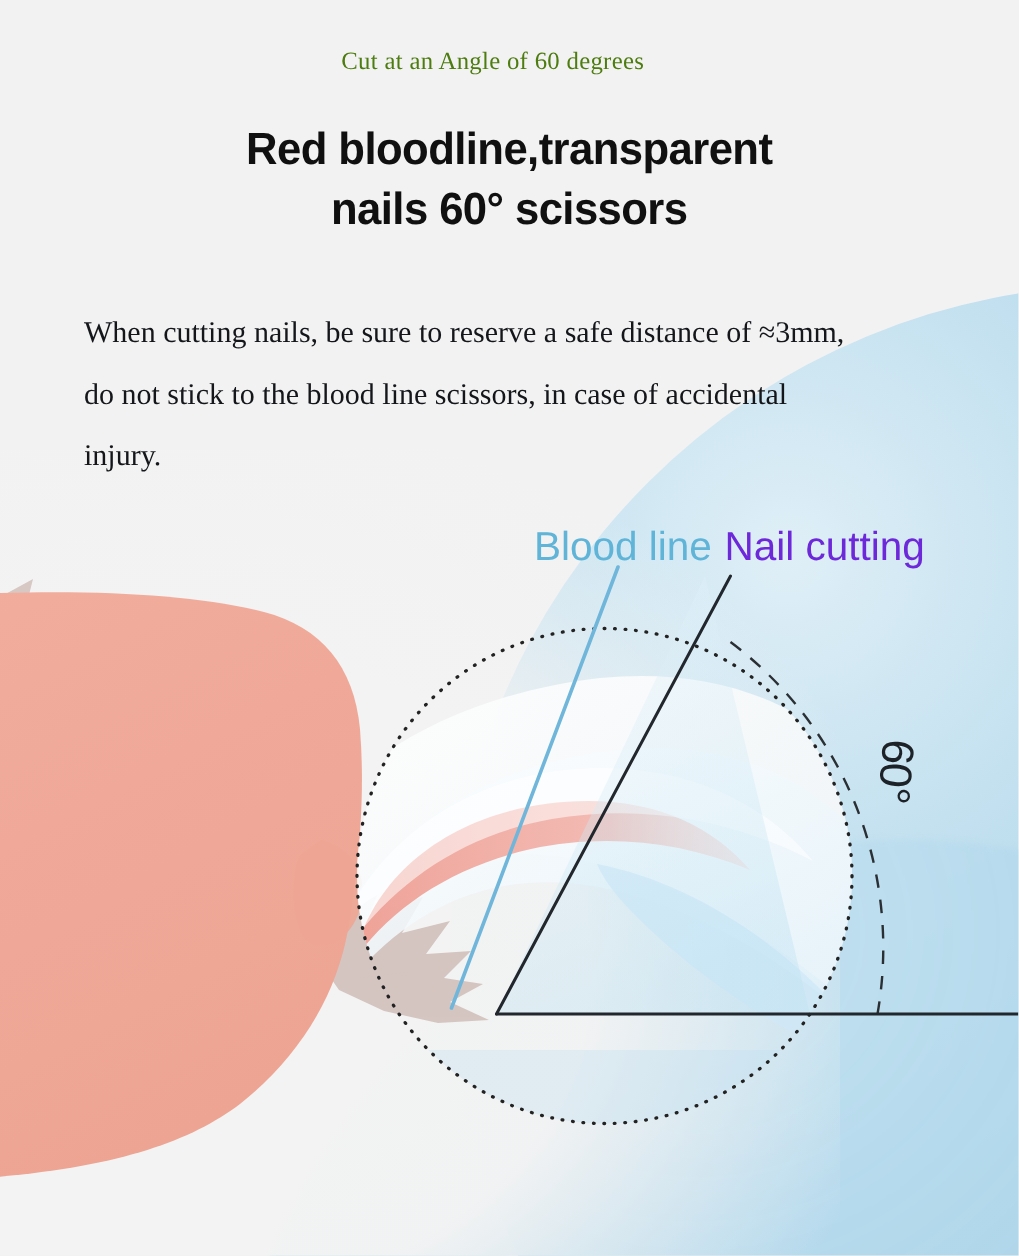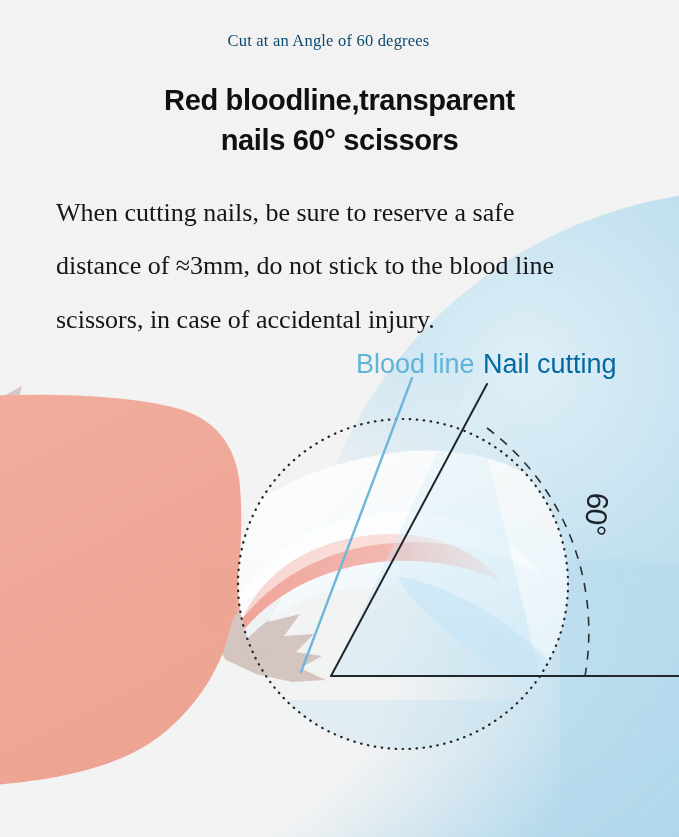--- a/index.html
+++ b/index.html
@@ -41,55 +41,55 @@
     width:760px; height:700px;
     background:radial-gradient(ellipse at 40% 50%, rgba(243,243,243,1) 0%, rgba(243,243,243,.97) 45%, rgba(243,243,243,0) 78%);
     pointer-events:none;
   }
 
   
   .kicker{
     position:absolute; left:0; top:31px; width:657px;
     text-align:center;
     font-family:"Liberation Serif", serif;
-    font-size:16.5px; color:#0c4a6e; letter-spacing:.2px;
+    font-size:16.5px; color:#4d7c0f; letter-spacing:.2px;
   }
   .headline{
     position:absolute; left:0; top:80px; width:679px;
     text-align:center;
     font-family:"Liberation Sans", sans-serif;
     font-weight:bold;
     font-size:30px;
     line-height:1.33;
     color:#101010;
     letter-spacing:-0.4px;
     transform:scaleX(.97);
   }
   .headline .l2{display:block;}
   .body-copy{
-    position:absolute; left:56px; top:186px; width:520px;
+    position:absolute; left:56px; top:202px; width:520px;
     font-family:"Liberation Serif", serif;
-    font-size:26px;
+    font-size:20px;
     line-height:2.05;
     color:#14161a;
   }
 
   
   .diagram{
     position:absolute; left:0; top:0; width:679px; height:837px;
     pointer-events:none;
   }
   .lbl{
     position:absolute;
     font-family:"Liberation Sans", sans-serif;
     font-size:27px;
     white-space:nowrap;
   }
   .lbl-blood{ left:356px; top:349px; color:#5fb4d8; }
-  .lbl-nail { left:483px; top:349px; color:#0369a1; }
+  .lbl-nail { left:483px; top:349px; color:#6d28d9; }
   .lbl-angle{
     left:575px; top:497px;
     font-size:30px; color:#1c2227; font-weight:500;
     transform:rotate(95deg);
     transform-origin:center center;
     letter-spacing:-1px;
   }
 </style>
 </head>
 <body>

